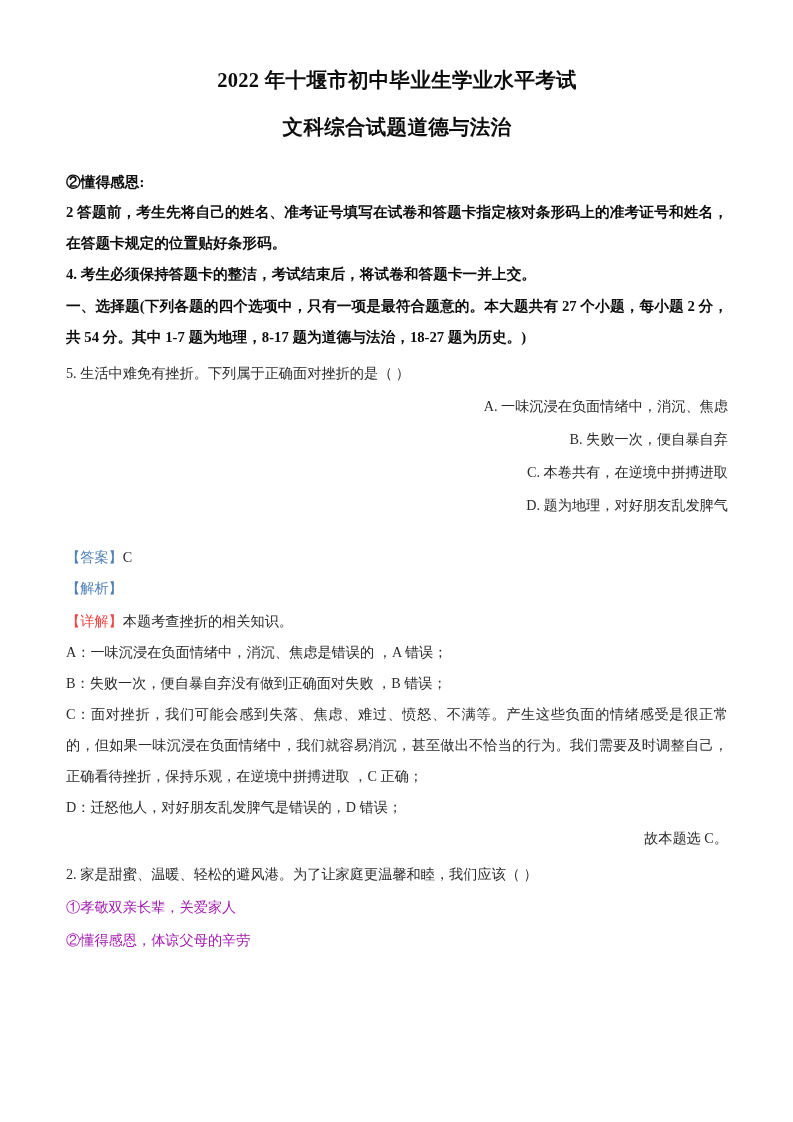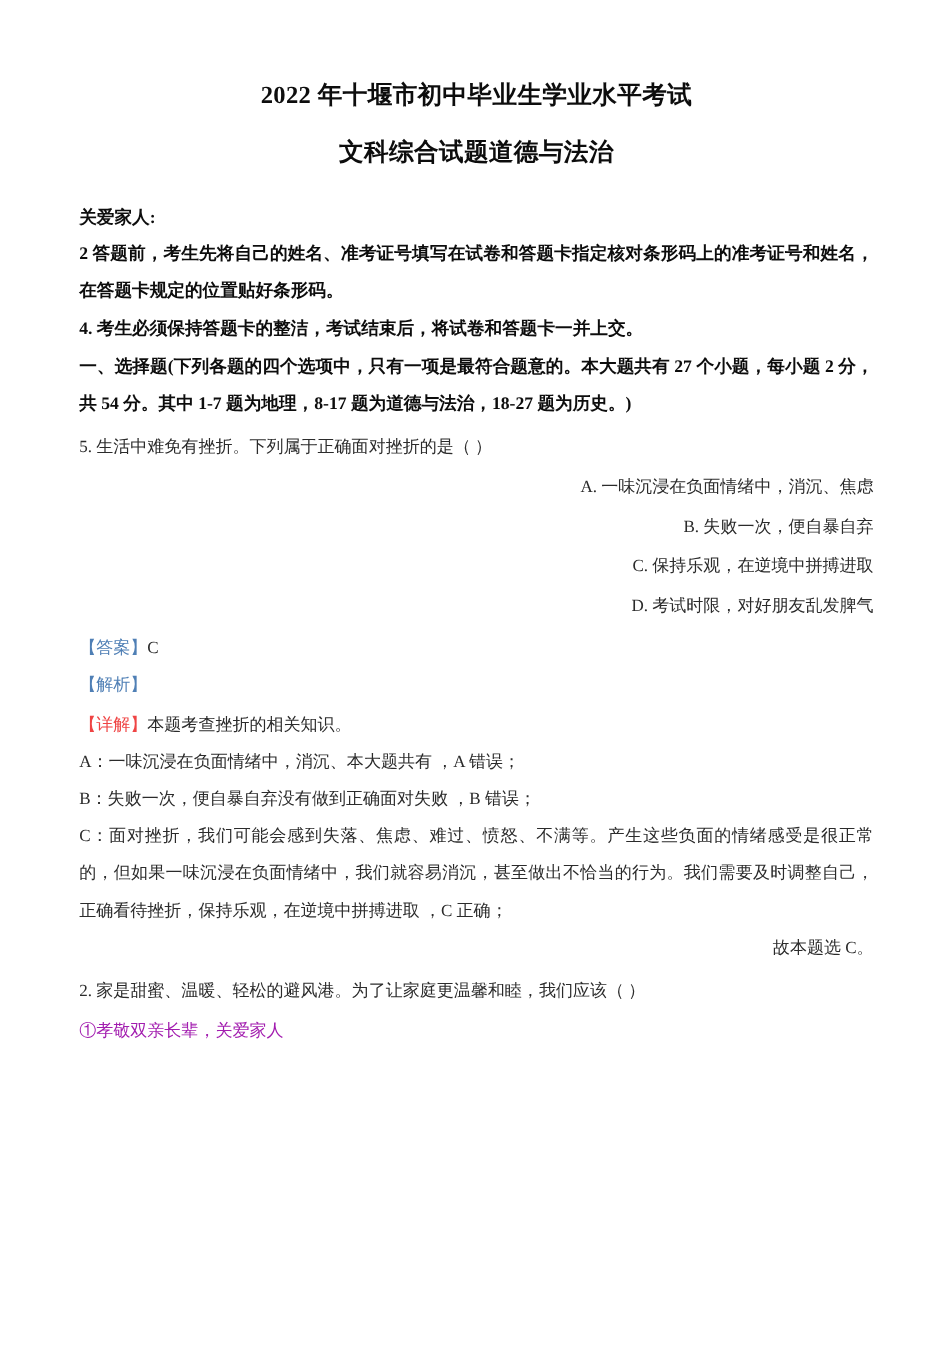--- a/index.html
+++ b/index.html
@@ -85,21 +85,21 @@
   .numbered-option {
     font-size: 14.2px;
     line-height: 33px;
     color: #a21caf;
   }
 
   
   .answer-line {
     font-size: 14.2px;
     line-height: 31px;
-    margin-top: 3px;
+    margin-top: 20px;
   }
   .analysis-line {
     font-size: 14.2px;
     line-height: 31px;
   }
   .tag-blue {
     color: #4f7fb5;
   }
   .tag-black {
     color: #ef4444;
@@ -130,51 +130,53 @@
 </head>
 <body>
 
 <div class="page">
   <div class="content">
 
     <div class="doc-title title-line-1">2022 年十堰市初中毕业生学业水平考试</div>
     <div class="doc-title title-line-2">文科综合试题道德与法治</div>
 
     <div class="notice-block">
-      <div class="notice-label">关爱家人:</div>
+      <div class="notice-label">②懂得感恩:</div>
       <div class="notice-line">2 答题前，考生先将自己的姓名、准考证号填写在试卷和答题卡指定核对条形码上的准考证号和姓名，在答题卡规定的位置贴好条形码。</div>
       <div class="notice-line">4. 考生必须保持答题卡的整洁，考试结束后，将试卷和答题卡一并上交。</div>
     </div>
 
     <div class="section-heading">一、选择题(下列各题的四个选项中，只有一项是最符合题意的。本大题共有 27 个小题，每小题 2 分，共 54 分。其中 1-7 题为地理，8-17 题为道德与法治，18-27 题为历史。)</div>
 
     <div>
       <div class="question-stem">5. 生活中难免有挫折。下列属于正确面对挫折的是（      ）</div>
       <div class="option-line">A. 一味沉浸在负面情绪中，消沉、焦虑</div>
       <div class="option-line">B. 失败一次，便自暴自弃</div>
-      <div class="option-line">C. 保持乐观，在逆境中拼搏进取</div>
-      <div class="option-line">D. 考试时限，对好朋友乱发脾气</div>
+      <div class="option-line">C. 本卷共有，在逆境中拼搏进取</div>
+      <div class="option-line">D. 题为地理，对好朋友乱发脾气</div>
 
       <div class="answer-line">
         <span class="tag-blue">【答案】</span><span class="answer-value">C</span>
       </div>
 
       <div class="analysis-line">
         <span class="tag-blue">【解析】</span>
       </div>
 
       <div class="explain-line">
         <span class="tag-black">【详解】</span><span>本题考查挫折的相关知识。</span>
       </div>
 
-      <div class="analysis-para">A：一味沉浸在负面情绪中，消沉、本大题共有 ，A 错误；</div>
+      <div class="analysis-para">A：一味沉浸在负面情绪中，消沉、焦虑是错误的 ，A 错误；</div>
       <div class="analysis-para">B：失败一次，便自暴自弃没有做到正确面对失败 ，B 错误；</div>
       <div class="analysis-para">C：面对挫折，我们可能会感到失落、焦虑、难过、愤怒、不满等。产生这些负面的情绪感受是很正常的，但如果一味沉浸在负面情绪中，我们就容易消沉，甚至做出不恰当的行为。我们需要及时调整自己，正确看待挫折，保持乐观，在逆境中拼搏进取 ，C 正确；</div>
+      <div class="analysis-para">D：迁怒他人，对好朋友乱发脾气是错误的，D 错误；</div>
       <div class="conclusion-line">故本题选 C。</div>
     </div>
 
     <div>
       <div class="question-stem">2. 家是甜蜜、温暖、轻松的避风港。为了让家庭更温馨和睦，我们应该（      ）</div>
       <div class="numbered-option">①孝敬双亲长辈，关爱家人</div>
+      <div class="numbered-option">②懂得感恩，体谅父母的辛劳</div>
     </div>
 
   </div>
 </div>
 
 </body></html>

